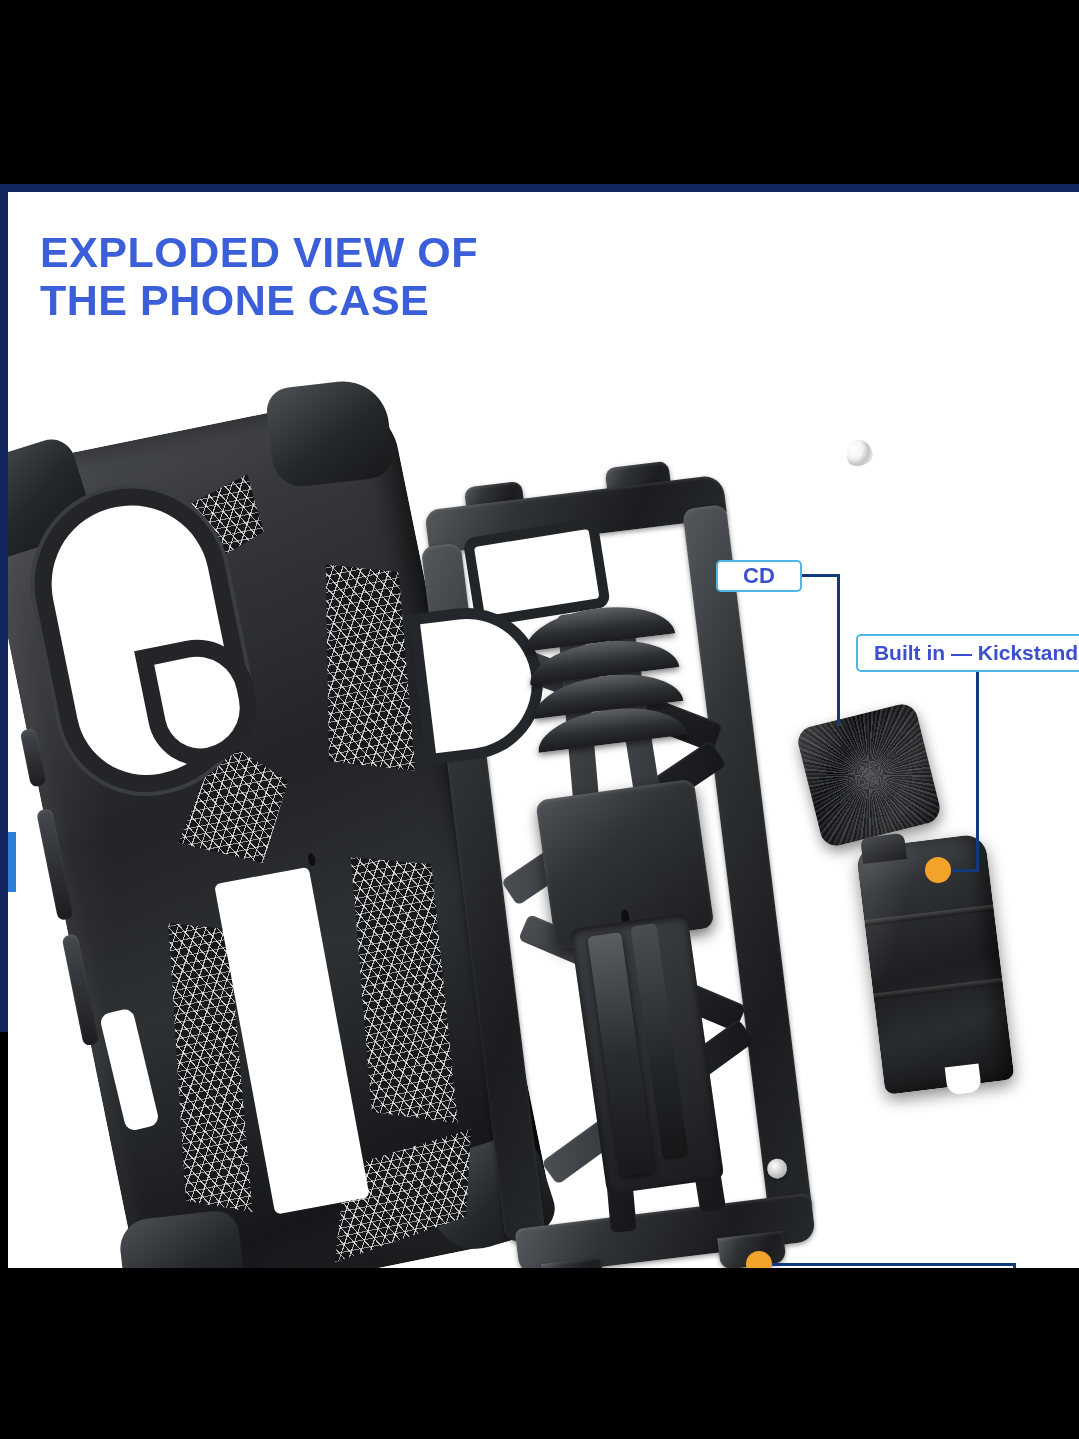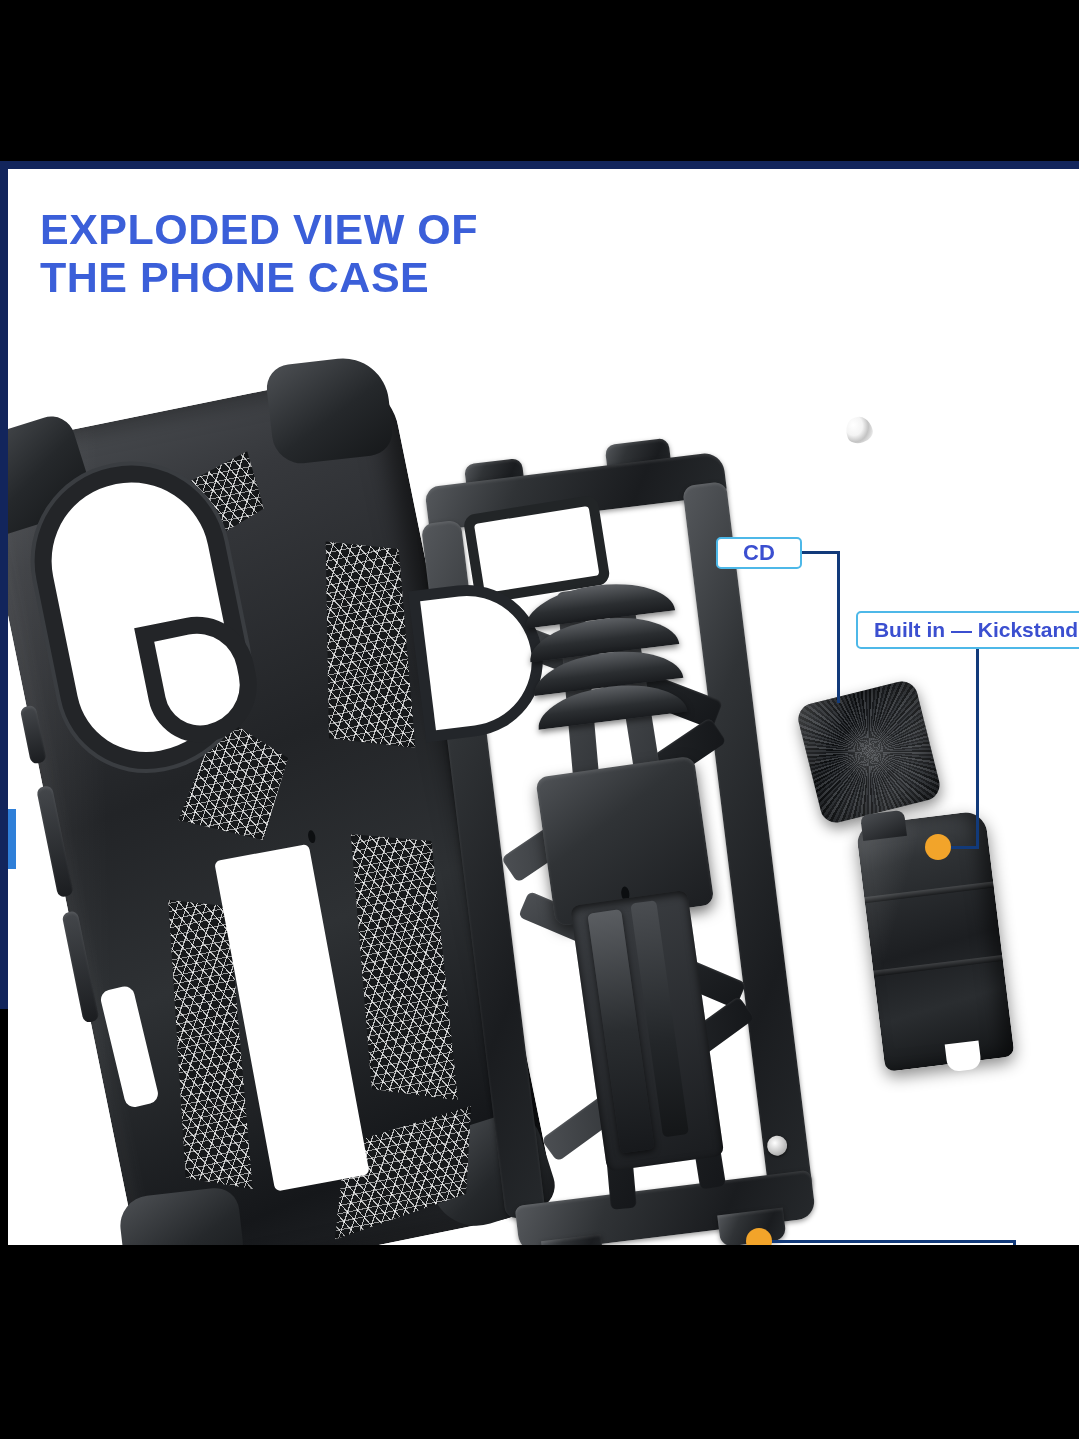--- a/index.html
+++ b/index.html
@@ -8,21 +8,21 @@
     font-family:"Liberation Sans","DejaVu Sans",sans-serif;
   }
 
   
   #stage{position:absolute;inset:0;background:#000;}
   #letterbox-top{position:absolute;left:0;top:0;width:1079px;height:170px;background:#000;}
   #letterbox-bottom{position:absolute;left:0;top:1258px;width:1079px;height:181px;background:#000;}
 
   
   #frame{
-    position:absolute;left:0;top:161px;width:1079px;height:848px;
+    position:absolute;left:0;top:184px;width:1079px;height:848px;
     background:#12255c;
   }
   #canvas{
     position:absolute;left:8px;top:8px;right:0;bottom:0;
     width:1071px;height:1076px;background:#fff;overflow:hidden;
   }
   
   #left-accent{
     position:absolute;left:0;top:640px;width:8px;height:60px;background:#2f7fd8;
   }

